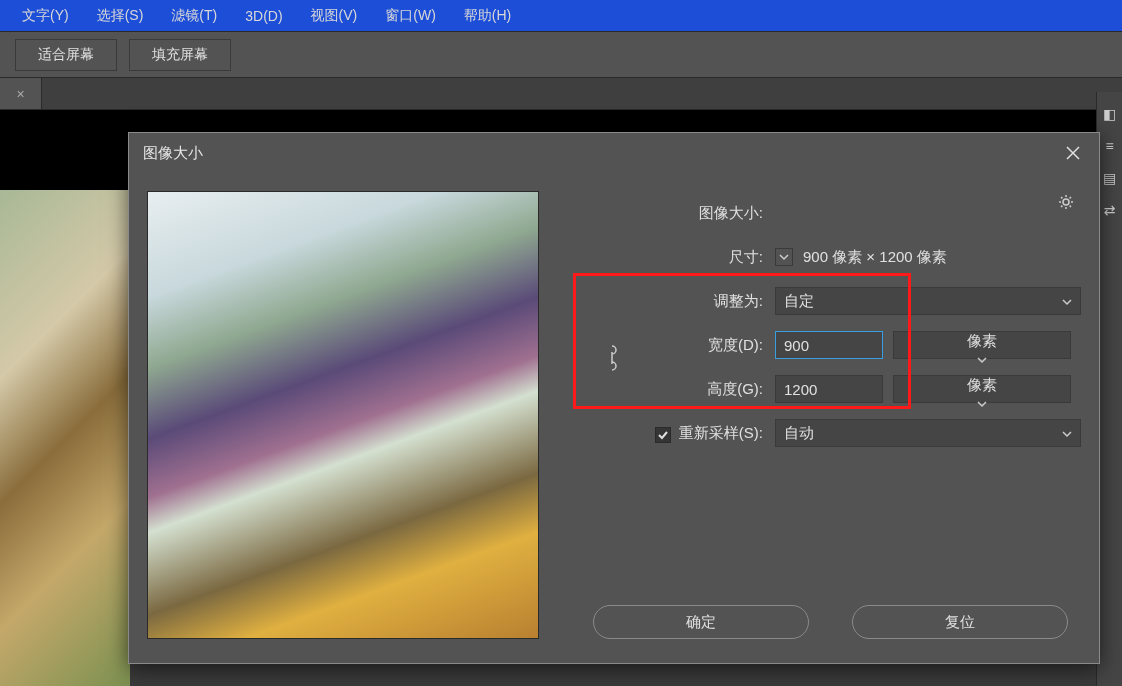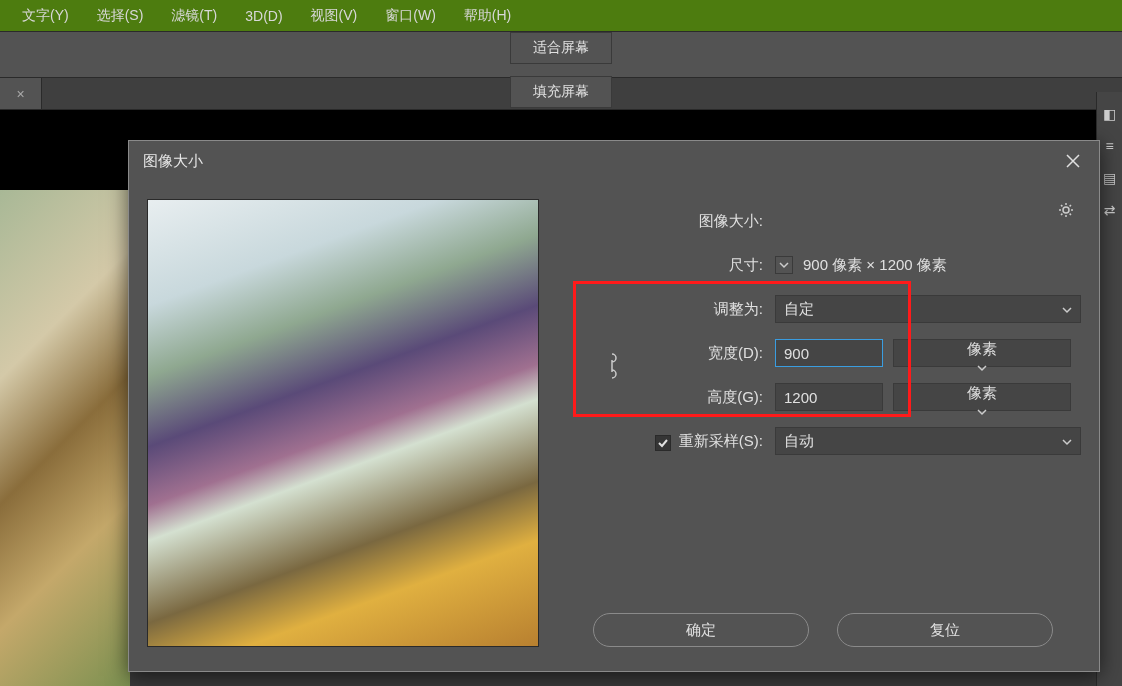--- a/index.html
+++ b/index.html
@@ -8,40 +8,39 @@
     height: 686px;
     background: #535353;
     font-family: "Microsoft YaHei", sans-serif;
     font-size: 13px;
     color: #d8d8d8;
     overflow: hidden;
     position: relative;
   }
   .menubar {
     height: 32px;
-    background: #4d7c0f;
+    background: #1d4ed8;
     display: flex;
     align-items: center;
     padding: 0 8px;
     border-bottom: 1px solid #2a2a2a;
   }
   .menubar span {
     padding: 4px 14px;
     cursor: default;
     font-size: 14px;
   }
   .toolbar {
     height: 46px;
     background: #535353;
     display: flex;
     align-items: center;
     padding: 0 15px;
     gap: 12px;
     border-bottom: 1px solid #2a2a2a;
-    flex-direction: column;
   }
   .tool-btn {
     background: #535353;
     border: 1px solid #3a3a3a;
     color: #e0e0e0;
     padding: 6px 22px;
     font-size: 14px;
     cursor: pointer;
   }
   .tabbar {
@@ -101,21 +100,21 @@
     height: 18px;
     margin: 14px auto;
     color: #ccc;
     text-align: center;
     font-size: 14px;
   }
 
   
   .dialog {
     position: absolute;
-    top: 140px;
+    top: 132px;
     left: 128px;
     width: 972px;
     height: 532px;
     background: #535353;
     border: 1px solid #8a8a8a;
     box-shadow: 0 4px 20px rgba(0,0,0,0.6);
     display: flex;
     flex-direction: column;
   }
   .dlg-title {
@@ -240,21 +239,21 @@
     top: 148px;
     width: 18px;
     height: 38px;
     display: flex;
     align-items: center;
     justify-content: center;
     color: #ccc;
   }
   .btnrow {
     display: flex;
-    gap: 28px;
+    gap: 43px;
     padding: 10px 0 0 0;
     justify-content: flex-start;
     margin-left: 26px;
     margin-top: auto;
     margin-bottom: 14px;
   }
   .pillbtn {
     width: 216px;
     height: 34px;
     border-radius: 17px;

